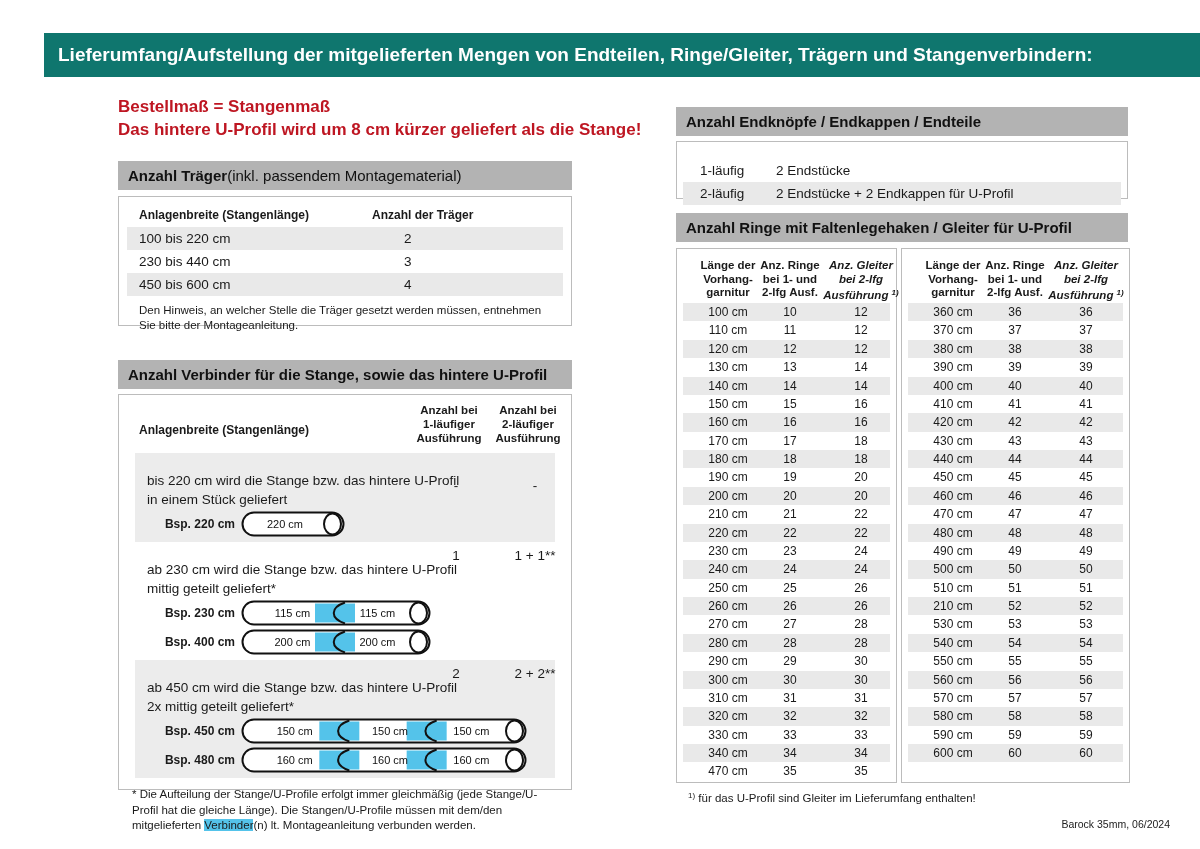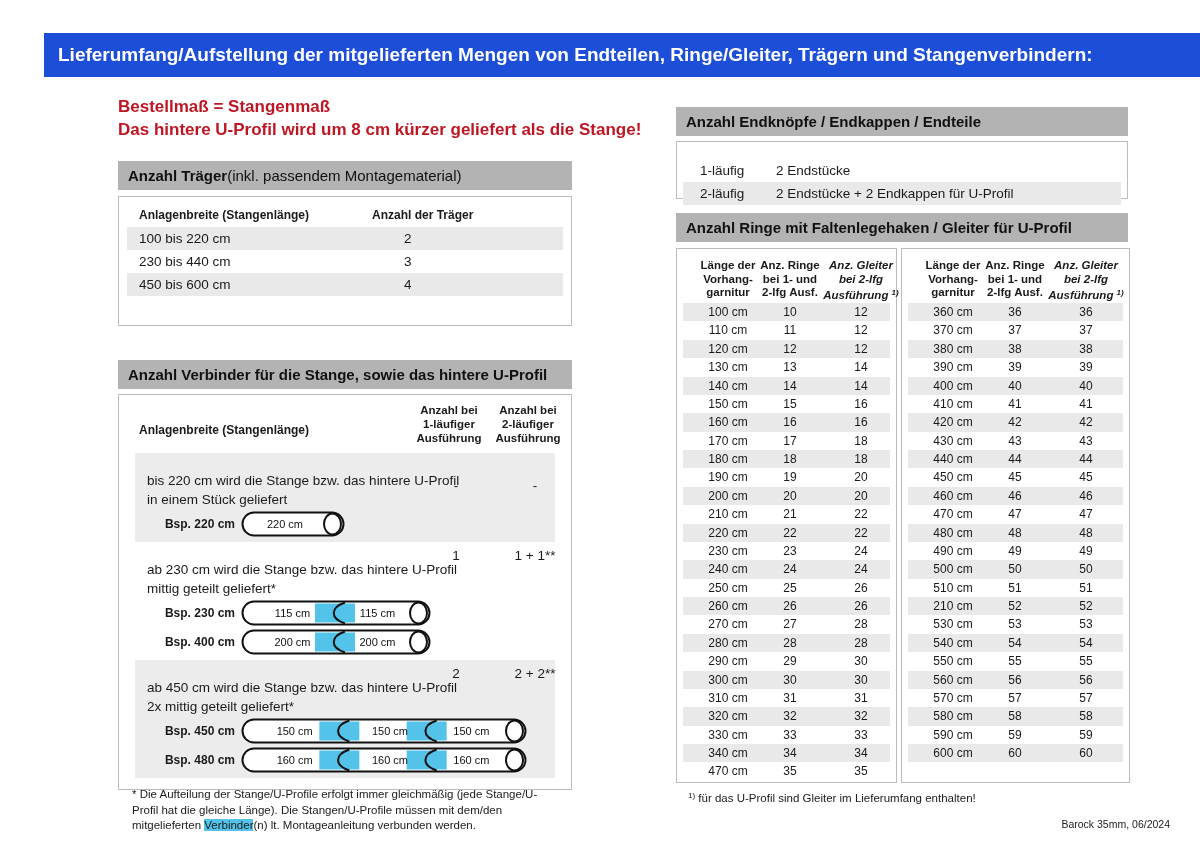--- a/index.html
+++ b/index.html
@@ -1,18 +1,18 @@
 <!DOCTYPE html>
 <html><head>
 <meta charset="utf-8">
 <style>
   html,body{margin:0;padding:0;}
   body{width:1200px;height:849px;background:#fff;position:relative;overflow:hidden;
        font-family:"Liberation Sans",sans-serif;color:#1a1a1a;}
-  .topbar{position:absolute;left:44px;top:33px;width:1142px;height:44px;background:#1d4ed8;
+  .topbar{position:absolute;left:44px;top:33px;width:1142px;height:44px;background:#0f766e;
           color:#fff;font-weight:700;font-size:19px;display:flex;align-items:center;padding-left:14px;}
   .intro{position:absolute;left:118px;top:95px;font-weight:700;font-size:17px;line-height:23px;color:#be1622;}
   .secbar{position:absolute;height:29px;background:#b3b3b3;color:#111;font-size:15px;
           display:flex;align-items:center;padding-left:10px;}
   .secbar b{font-weight:700;}
   #sec-traeger{left:118px;top:161px;width:444px;}
   #sec-verbinder{left:118px;top:360px;width:444px;font-weight:700;}
   #sec-endteile{left:676px;top:107px;width:442px;font-weight:700;}
   #sec-ringe{left:676px;top:213px;width:442px;font-weight:700;}
   .box{position:absolute;background:#fff;border:1px solid #bcbcbc;box-sizing:border-box;}
@@ -85,20 +85,21 @@
 <div class="box" id="box-traeger">
   <div class="t-head">
     <span class="c1">Anlagenbreite (Stangenlänge)</span>
     <span class="c2">Anzahl der Träger</span>
   </div>
   <div>
       <div class="t-row shade"><span class="c1">100 bis 220 cm</span><span class="c2">2</span></div>
       <div class="t-row"><span class="c1">230 bis 440 cm</span><span class="c2">3</span></div>
       <div class="t-row shade"><span class="c1">450 bis 600 cm</span><span class="c2">4</span></div>
     </div>
+  <div class="t-note">Den Hinweis, an welcher Stelle die Träger gesetzt werden müssen, entnehmen Sie bitte der Montageanleitung.</div>
 </div>
 
 <div class="secbar" id="sec-verbinder">
   <span>Anzahl Verbinder für die Stange, sowie das hintere U-Profil</span>
 </div>
 <div class="box" id="box-verbinder">
   <div class="v-head">
     <span class="h1">Anlagenbreite (Stangenlänge)</span>
     <span class="h2">Anzahl bei<br>1-läufiger<br>Ausführung</span>
     <span class="h3">Anzahl bei<br>2-läufiger<br>Ausführung</span>

